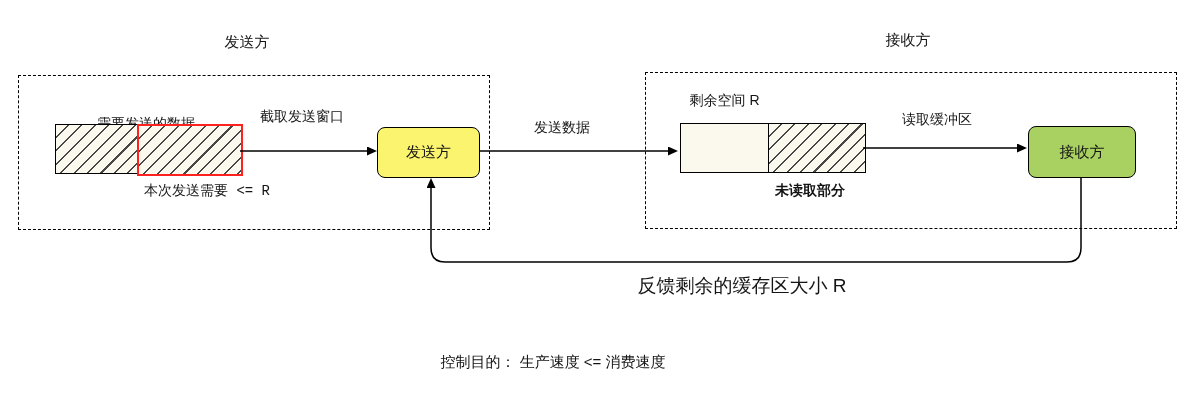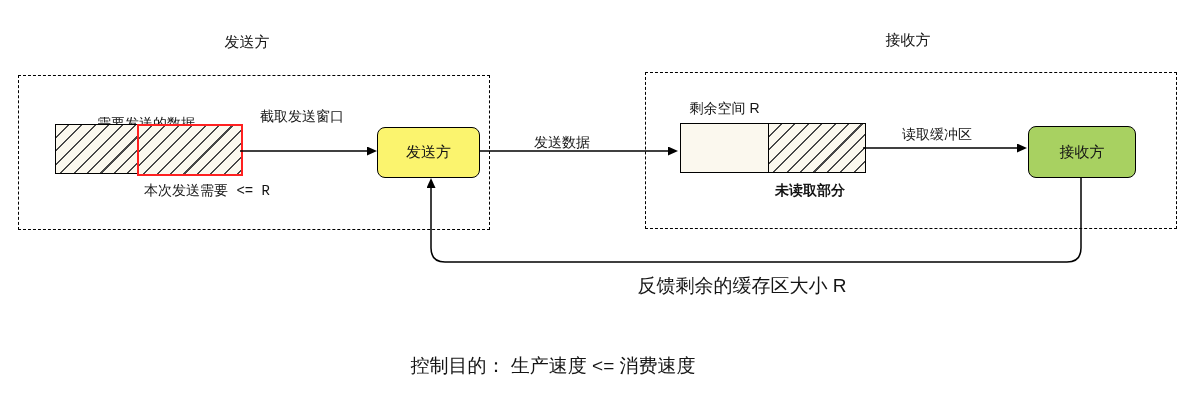--- a/index.html
+++ b/index.html
@@ -46,37 +46,37 @@
 
 <div class="abs buffer" style="left:55px; top:124px;">
   <div class="seg hatch black-border" style="width:81px; border-right:none;"></div>
   <div class="seg hatch red-border" style="width:102px;"></div>
 </div>
 
 <div class="abs label" style="left:107px; top:182px; width:200px;font-family:Liberation Mono, monospace;">本次发送需要 &lt;= R</div>
 
 <div class="abs node sender-node" style="left:377px; top:127px; width:101px; height:49px;">发送方</div>
 
-<div class="abs label" style="left:662px; top:100px; width:125px;">剩余空间 R</div>
+<div class="abs label" style="left:662px; top:92px; width:125px;">剩余空间 R</div>
 
 <div class="abs buffer" style="left:680px; top:123px;">
   <div class="seg fillseg black-border" style="width:87px; border-right:none;"></div>
   <div class="seg hatch black-border" style="width:96px;"></div>
 </div>
 
 <div class="abs label" style="left:735px; top:182px; width:150px;font-weight:bold;">未读取部分</div>
 
 <div class="abs node receiver-node" style="left:1028px; top:126px; width:106px; height:50px;">接收方</div>
 
 <div class="abs label" style="left:222px; top:108px; width:160px;">截取发送窗口</div>
-<div class="abs label" style="left:502px; top:119px; width:120px;margin-top:15px;">发送数据</div>
-<div class="abs label" style="left:862px; top:126px; width:150px;font-family:Liberation Mono, monospace;">读取缓冲区</div>
+<div class="abs label" style="left:502px; top:119px; width:120px;">发送数据</div>
+<div class="abs label" style="left:862px; top:111px; width:150px;font-family:Liberation Mono, monospace;">读取缓冲区</div>
 <div class="abs label" style="left:592px; top:273px; width:300px; font-size:19px;">反馈剩余的缓存区大小 R</div>
 
-<div class="abs label" style="left:353px; top:353px; width:400px; font-size:19px;">控制目的：  生产速度 &lt;=  消费速度</div>
+<div class="abs label" style="left:353px; top:353px; width:400px; font-size:15px;">控制目的：  生产速度 &lt;=  消费速度</div>
 
 <svg class="arrows" width="1200" height="406" viewBox="0 0 1200 406">
   <defs>
     <marker id="arrowhead" markerUnits="userSpaceOnUse" markerWidth="10" markerHeight="9" refX="1" refY="4.5" orient="auto">
       <path d="M0,0 L10,4.5 L0,9 Z" fill="#000"></path>
     </marker>
   </defs>
   <path d="M240,151 H368" stroke="#000" stroke-width="1.5" fill="none" marker-end="url(#arrowhead)"></path>
   <path d="M480,151 H669" stroke="#000" stroke-width="1.5" fill="none" marker-end="url(#arrowhead)"></path>
   <path d="M863,148 H1018" stroke="#000" stroke-width="1.5" fill="none" marker-end="url(#arrowhead)"></path>

